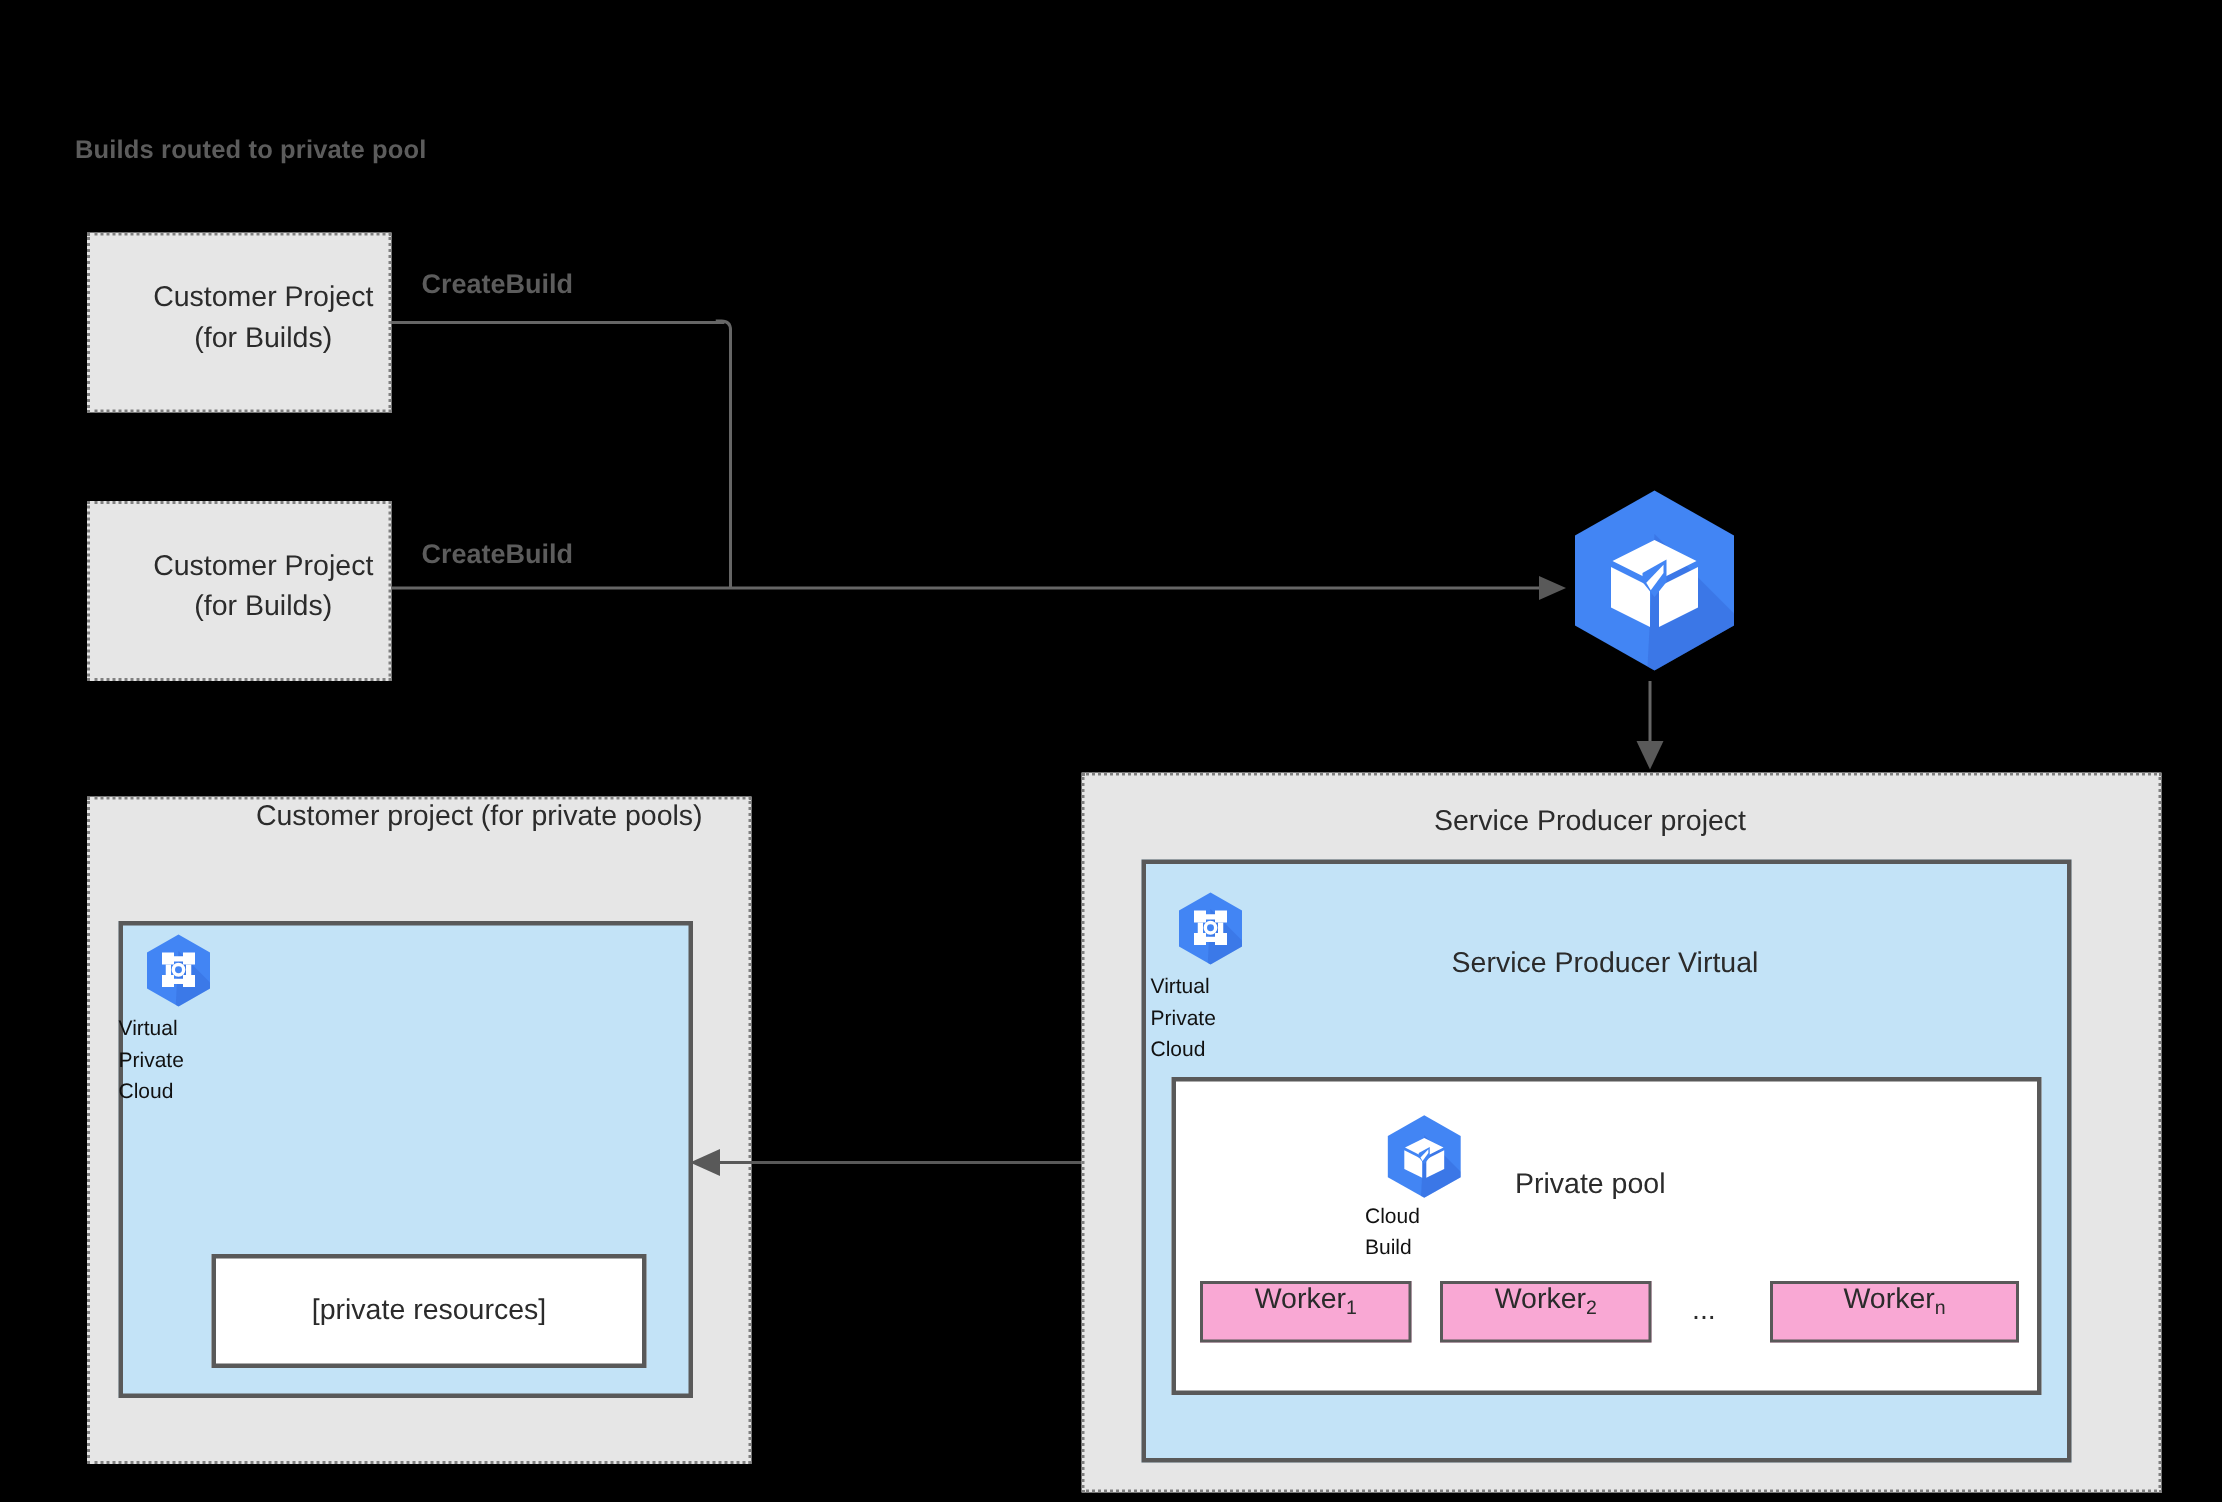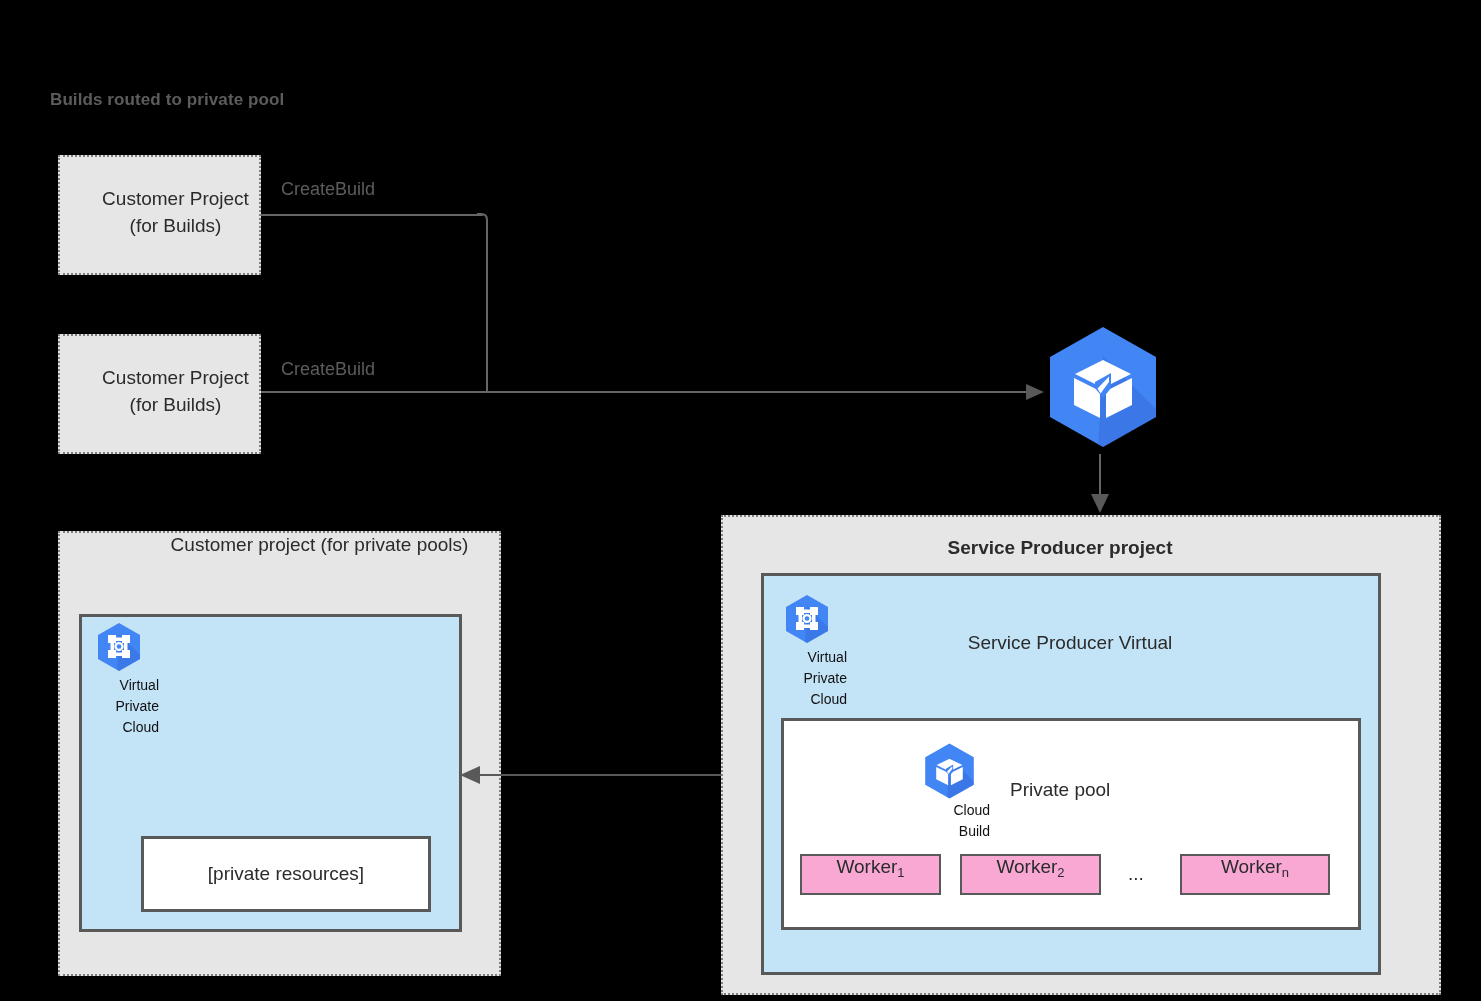--- a/index.html
+++ b/index.html
@@ -45,20 +45,21 @@
     font-size: 19px;
     line-height: 27px;
     white-space: pre-line;
   }
 
   
   .conn-label {
     font-size: 18px;
     color: #5c5c5c;
     white-space: nowrap;
+    font-weight: bold;
   }
 
   
   .line-h {
     background: #666666;
     height: 2px;
   }
   .line-v {
     background: #666666;
     width: 2px;
@@ -103,21 +104,21 @@
     vertical-align: baseline;
     position: relative;
     top: 4px;
   }
 
   
   .icon-caption {
     font-size: 14px;
     line-height: 21px;
     color: #111111;
-    text-align: right;
+    text-align: left;
     white-space: pre-line;
   }
   .ellipsis-text {
     font-size: 19px;
     color: #2b2b2b;
   }
 </style>
 </head>
 <body>
 
@@ -219,21 +220,21 @@
   </div>
 
   <svg class="abs" style="left:458px; top:728px;" width="310" height="26" viewBox="0 0 310 26">
     <line x1="18" y1="13" x2="292" y2="13" stroke="#595959" stroke-width="2"></line>
     <path d="M2 13 L22 4 L22 22 Z" fill="#595959"></path>
     <path d="M308 13 L288 4 L288 22 Z" fill="#595959"></path>
   </svg>
 
   <div class="abs dotted-box" style="left:721px; top:481px; width:720px; height:480px;">
   </div>
-  <div class="abs region-title" style="left:721px; top:503px; width:678px;font-weight:bold;">Service Producer project</div>
+  <div class="abs region-title" style="left:721px; top:503px; width:678px;">Service Producer project</div>
 
   <div class="abs net-box" style="left:761px; top:539px; width:620px; height:402px;">
   </div>
 
   <svg class="abs" style="left:783px; top:560px;" width="48" height="50" viewBox="0 0 48 50">
     <defs>
       <clipPath id="hexclipC">
           <path d="M24 1 L45 13 L45 37 L24 49 L3 37 L3 13 Z"></path>
         </clipPath>
     </defs>
@@ -289,17 +290,17 @@
   <div class="abs white-box-thin" style="left:800px; top:820px; width:141px; height:41px;">
     <span class="wb-text"><span>Worker</span><sub>1</sub></span>
   </div>
 
   <div class="abs white-box-thin" style="left:960px; top:820px; width:141px; height:41px;">
     <span class="wb-text"><span>Worker</span><sub>2</sub></span>
   </div>
 
   <div class="abs ellipsis-text" style="left:1128px; top:829px;">...</div>
 
-  <div class="abs white-box-thin" style="left:1180px; top:820px; width:150px; height:41px;">
+  <div class="abs white-box-thin" style="left:1180px; top:820px; width:166px; height:41px;">
     <span class="wb-text"><span>Worker</span><sub>n</sub></span>
   </div>
 
 </div>
 
 </body></html>

